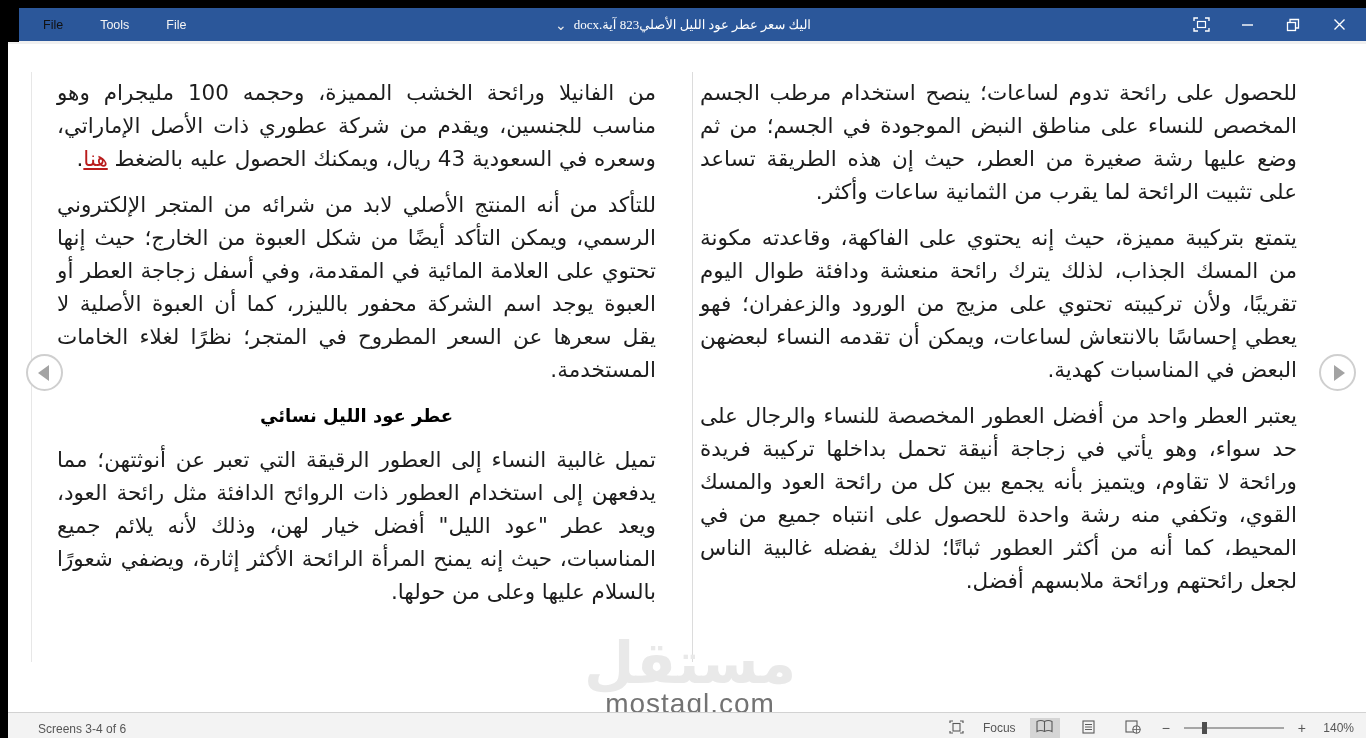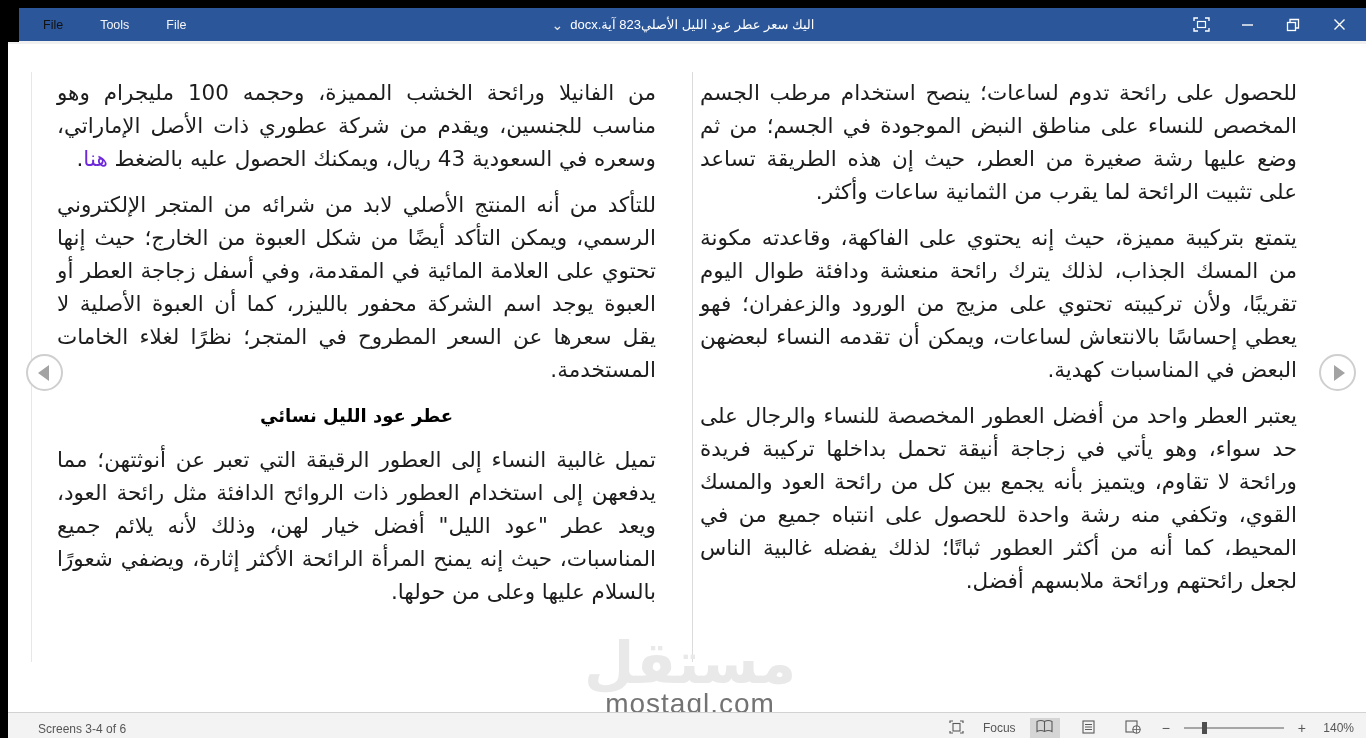--- a/index.html
+++ b/index.html
@@ -12,38 +12,38 @@
   .edge-left{position:absolute;left:0;top:0;width:8px;height:738px;background:#000;z-index:70;}
   .edge-left-wide{position:absolute;left:0;top:0;width:19px;height:42px;background:#000;z-index:71;}
   
   .titlebar{position:absolute;left:0;top:8px;width:1366px;height:33px;background:#2b579a;z-index:50;}
   .menus{position:absolute;left:27px;top:0;height:33px;display:flex;gap:37px;align-items:center;}
   .menu{font-size:12.5px;color:#f5f5f5;cursor:default;}
   .menu.file{color:#111111;margin-left:16px;}
   .doc-title{position:absolute;left:50%;top:0;transform:translateX(-50%);height:33px;
     display:flex;align-items:center;gap:7px;color:#ffffff;font-size:13px;white-space:nowrap;}
   .doc-title .chev{font-size:14px;line-height:10px;color:#e8e8e8;}
-  .doc-title .fname{direction:rtl;unicode-bidi:plaintext;font-family:Liberation Sans, sans-serif;}
+  .doc-title .fname{direction:rtl;unicode-bidi:plaintext;font-family:Liberation Serif, serif;}
   .win-controls{position:absolute;right:4px;top:0;height:33px;display:flex;align-items:center;}
   .wc{width:46px;height:33px;display:flex;align-items:center;justify-content:center;}
   .wc svg{display:block;}
   
   .ribbon-strip{position:absolute;left:0;top:41px;width:1366px;height:3px;background:#f0f0f0;z-index:40;}
   
   .divider{position:absolute;top:72px;width:1px;height:590px;background:#dcdcdc;z-index:5;}
   .divider.center{left:692px;}
   .divider.far-left{left:31px;background:#e7e7e7;}
   .screen{position:absolute;top:76px;direction:rtl;text-align:justify;
     font-size:21.5px;line-height:33px;color:#1d1d1d;
     font-family:"DejaVu Sans",sans-serif;z-index:10;}
   .screen3{left:700px;width:597px;}
   .screen4{left:57px;width:599px;}
   .screen p{margin:0 0 13px 0;}
   .screen h2{font-size:18px;font-weight:bold;margin:3px 0 11px 0;text-align:center;color:#000;}
-  .hyperlink{color:#6d28d9;cursor:pointer;}
+  .hyperlink{color:#b91c1c;text-decoration:underline;cursor:pointer;}
   
   .nav-circle{position:absolute;top:354px;width:37px;height:37px;border-radius:50%;
     border:2px solid #cfcfcf;box-sizing:border-box;display:flex;align-items:center;
     justify-content:center;background:#fff;z-index:20;cursor:pointer;}
   .nav-circle.prev{left:26px;}
   .nav-circle.next{left:1319px;}
   .tri-left{width:0;height:0;border-top:8px solid transparent;border-bottom:8px solid transparent;
     border-right:11px solid #a3a3a3;margin-right:3px;}
   .tri-right{width:0;height:0;border-top:8px solid transparent;border-bottom:8px solid transparent;
     border-left:11px solid #a3a3a3;margin-left:3px;}

